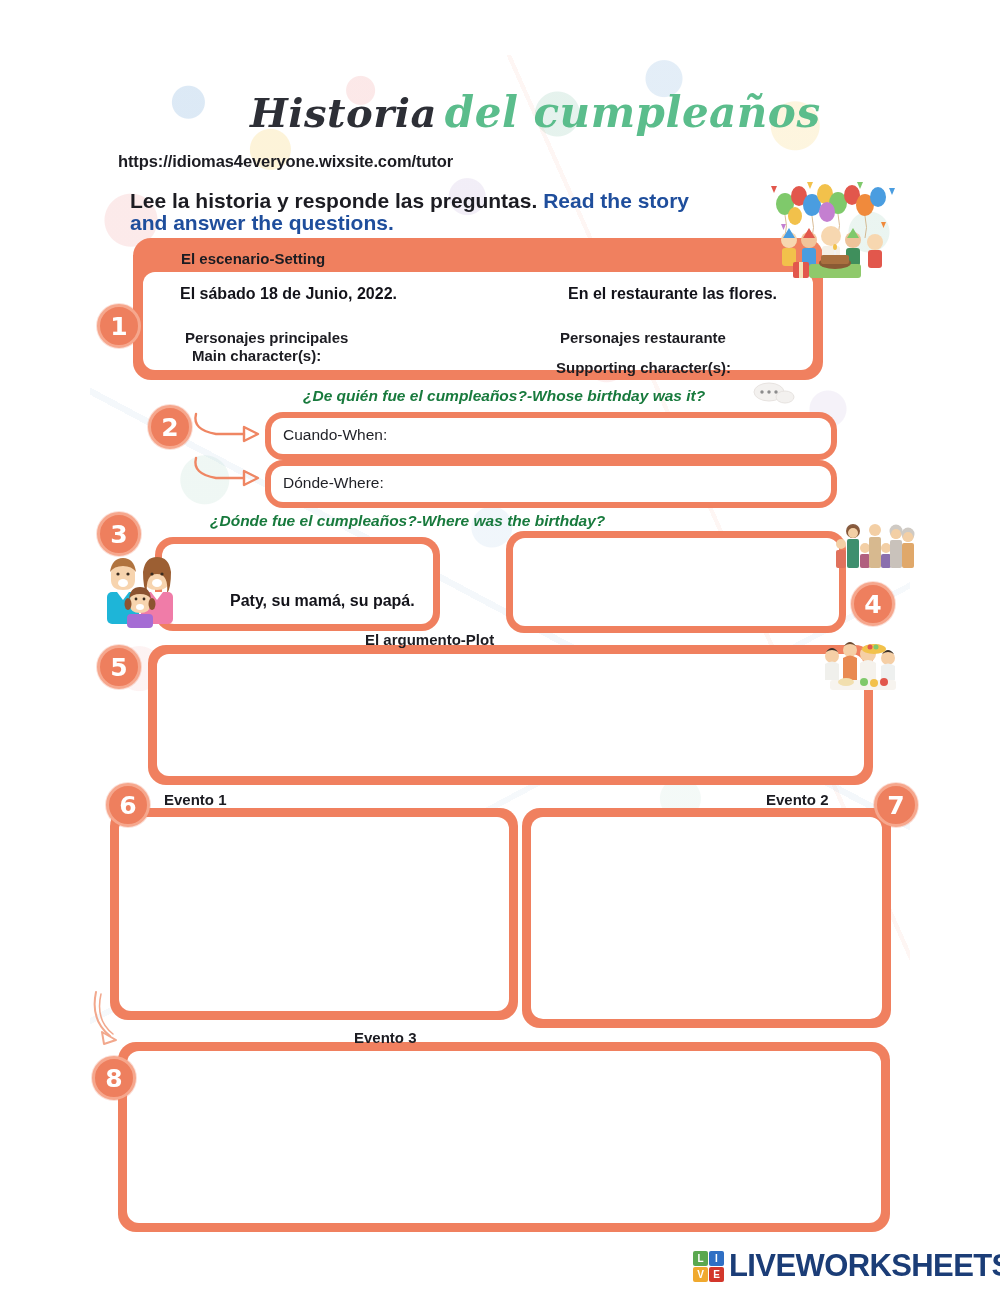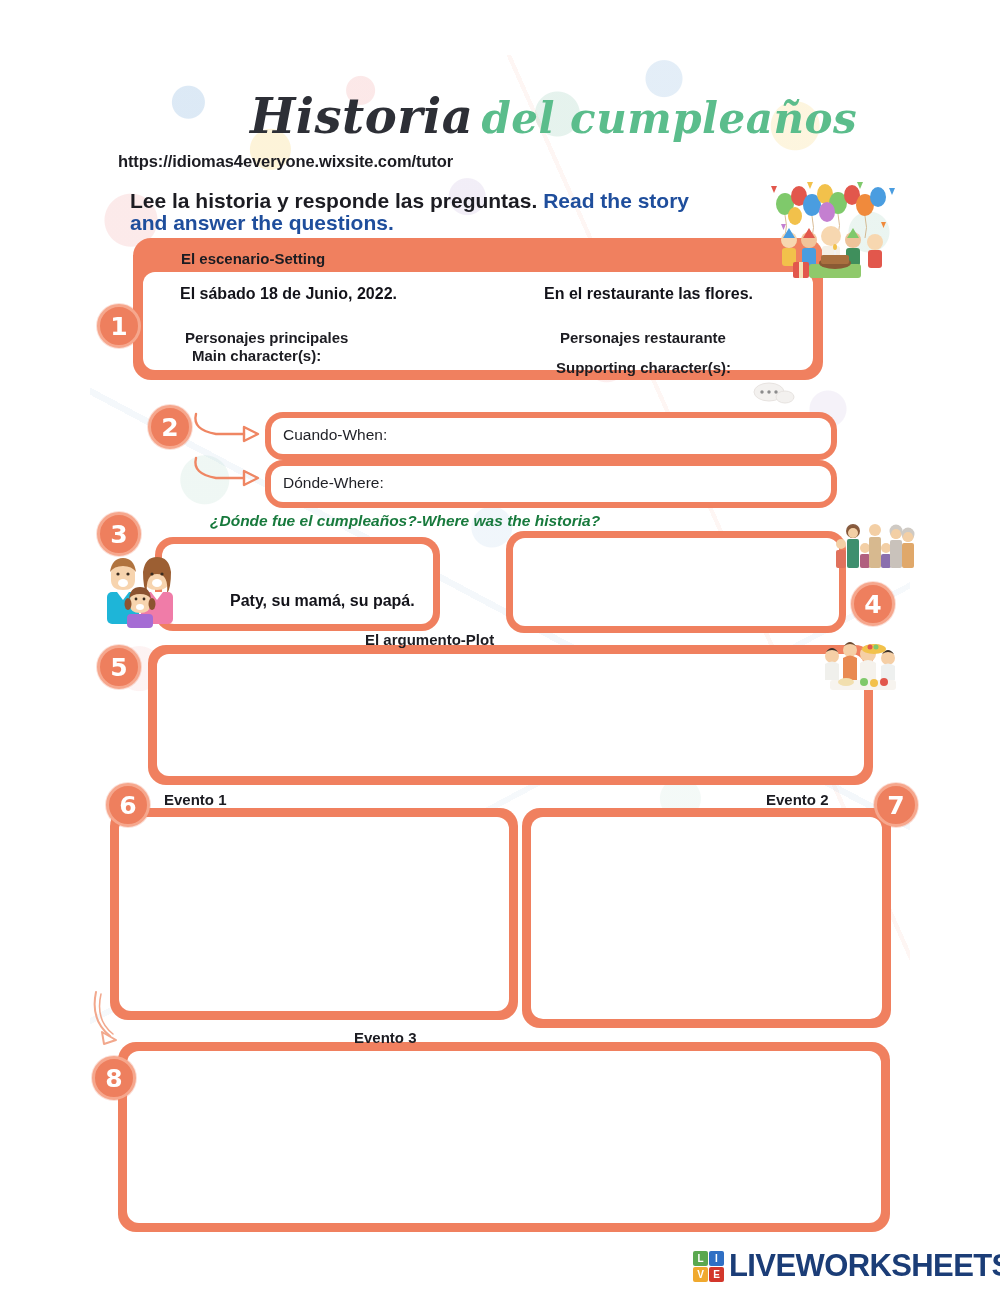--- a/index.html
+++ b/index.html
@@ -60,21 +60,21 @@
   }
 
   
   .title-wrap {
     position: absolute; left: 250px; top: 88px; width: 560px; height: 56px;
     text-align: center; white-space: nowrap;
   }
   .title-a {
     font-family: "DejaVu Serif", serif;
     font-style: italic; font-weight: 700;
-    font-size: 48px; color: #2d2f36; letter-spacing: .5px;
+    font-size: 40px; color: #2d2f36; letter-spacing: .5px;
   }
   .title-b {
     font-family: "DejaVu Serif", serif;
     font-style: italic; font-weight: 700;
     font-size: 42px; color: #5bbd8c; letter-spacing: .5px; margin-left: 8px;
   }
   .site-url {
     position: absolute; left: 118px; top: 152px;
     font-size: 16.5px; font-weight: 700; color: #1c1c22; letter-spacing: -.1px;
   }
@@ -251,28 +251,29 @@
   </div>
 
   <div class="frame" style="left:133px; top:238px; width:690px; height:142px;">
     <div class="inner" style="left:10px; top:34px; width:670px; height:98px;"></div>
   </div>
   <div class="badge" style="left:97px; top:304px;">1</div>
 
   <div class="lbl-dark" style="left:181px; top:250px;">El escenario-Setting</div>
 
   <div class="answer-text" style="left:180px; top:285px;">El sábado 18 de Junio, 2022.</div>
-  <div class="answer-text" style="left:544px; top:285px;">En el restaurante las flores.</div>
+  <div class="answer-text" style="left:568px; top:285px;">En el restaurante las flores.</div>
 
   <div class="lbl-dark" style="left:185px; top:329px;">Personajes principales</div>
   <div class="lbl-dark" style="left:192px; top:347px;">Main character(s):</div>
 
   <div class="lbl-dark" style="left:560px; top:329px;">Personajes restaurante</div>
   <div class="lbl-dark" style="left:556px; top:359px;">Supporting character(s):</div>
 
+  <div class="q-green" style="left:303px; top:387px;">¿De quién fue el cumpleaños?-Whose birthday was it?</div>
 
   <div class="bubble" style="left:752px; top:382px;">
     <svg viewBox="0 0 44 24" width="44" height="24">
       <ellipse cx="17" cy="10" rx="15" ry="9" fill="#f3f1ef" stroke="#e7e3e0" stroke-width="1"></ellipse>
       <ellipse cx="33" cy="15" rx="9" ry="6" fill="#f3f1ef" stroke="#e7e3e0" stroke-width="1"></ellipse>
       <circle cx="10" cy="10" r="1.7" fill="#8c8c8c"></circle>
       <circle cx="17" cy="10" r="1.7" fill="#8c8c8c"></circle>
       <circle cx="24" cy="10" r="1.7" fill="#8c8c8c"></circle>
     </svg>
   </div>
@@ -297,21 +298,21 @@
   </div>
   <div class="field-label" style="left:283px; top:426px;">Cuando-When:</div>
   <input class="answer-text" type="text" style="left: 400px; top: 424px; width: 420px; height: 24px; border: none; outline: none; background: transparent; position: absolute; font-family: &quot;Liberation Sans&quot;, sans-serif;" value="">
 
   <div class="frame" style="left:265px; top:460px; width:572px; height:48px;">
     <div class="inner" style="left:6px; top:6px; width:560px; height:36px;"></div>
   </div>
   <div class="field-label" style="left:283px; top:474px;">Dónde-Where:</div>
   <input class="answer-text" type="text" style="left: 400px; top: 472px; width: 420px; height: 24px; border: none; outline: none; background: transparent; position: absolute; font-family: &quot;Liberation Sans&quot;, sans-serif;" value="">
 
-  <div class="q-green" style="left:210px; top:512px;">¿Dónde fue el cumpleaños?-Where was the historia?</div>
+  <div class="q-green" style="left:210px; top:512px;">¿Dónde fue el cumpleaños?-Where was the birthday?</div>
 
   <div class="badge" style="left:97px; top:512px;">3</div>
 
   <div class="frame" style="left:155px; top:537px; width:285px; height:94px;">
     <div class="inner" style="left:7px; top:7px; width:271px; height:80px;"></div>
   </div>
   <div class="answer-text" style="left:230px; top:592px;">Paty, su mamá, su papá.</div>
 
   <div class="clip" style="left:97px; top:552px; width:88px; height:78px;">
     <svg viewBox="0 0 88 78" width="88" height="78">

